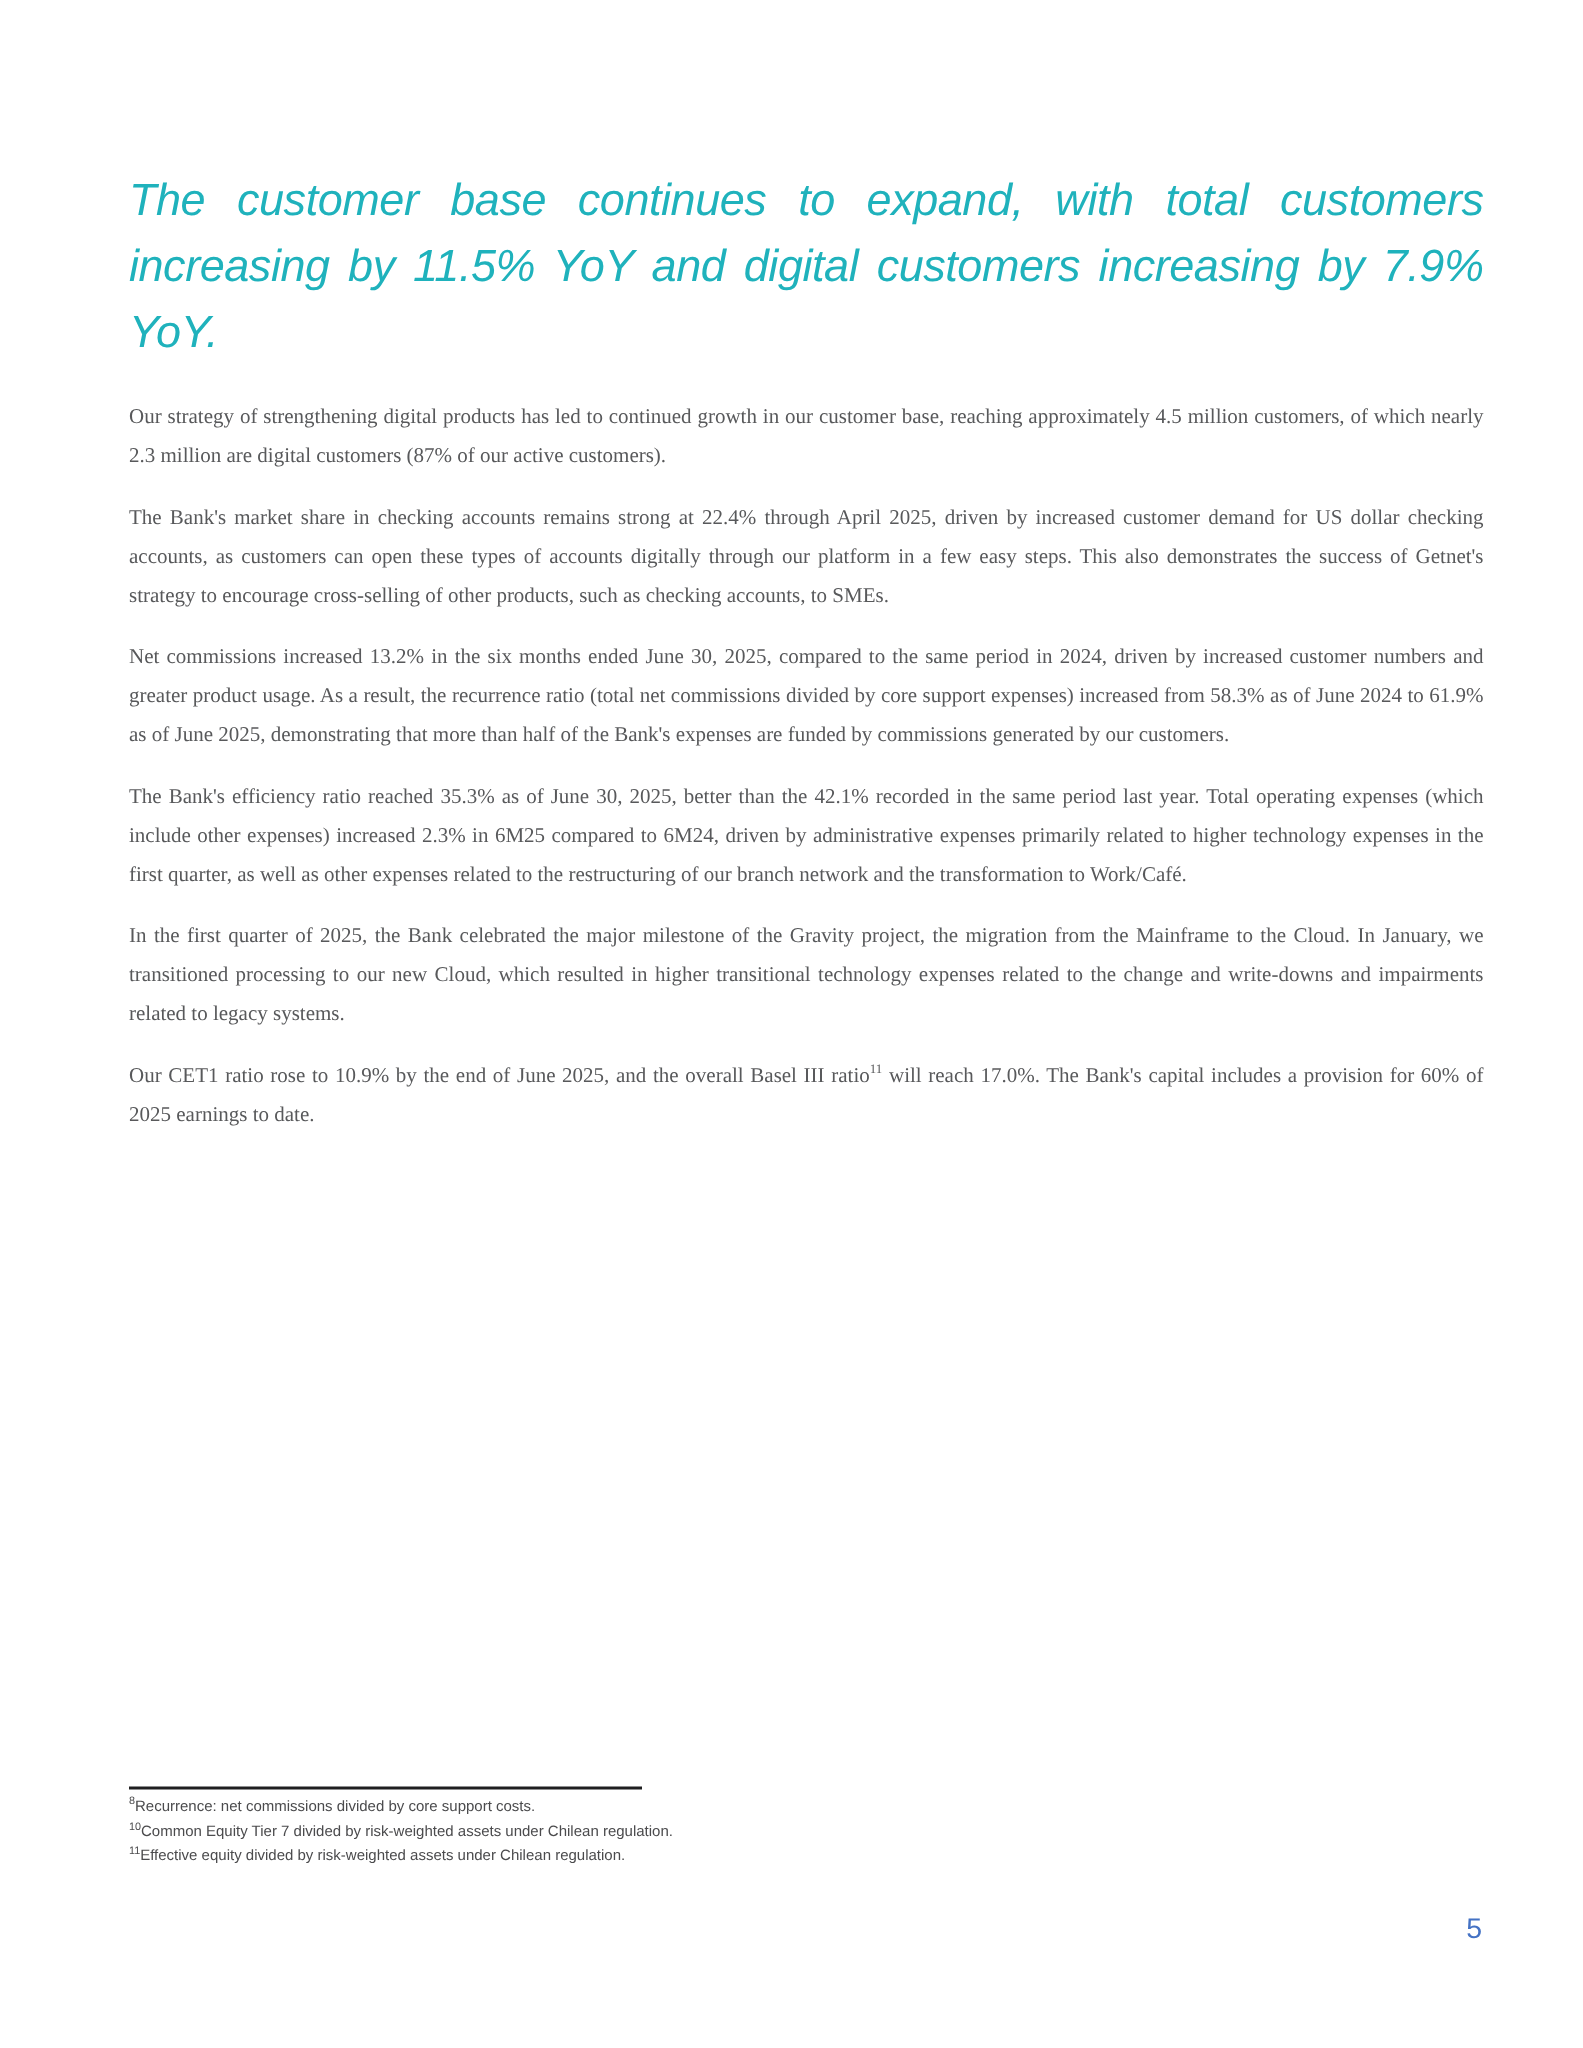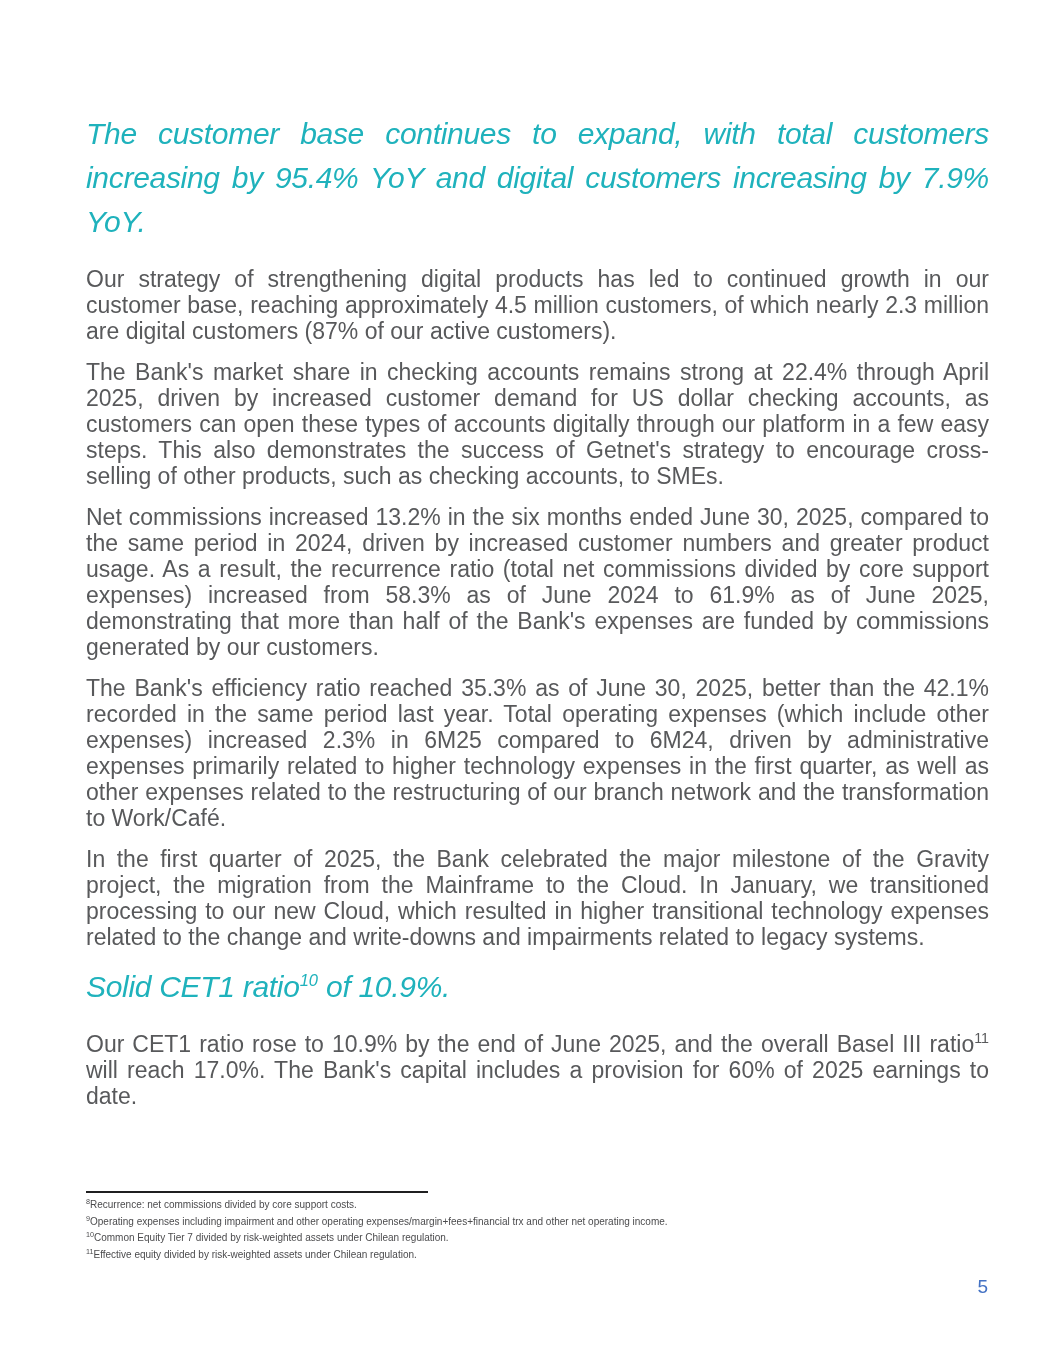--- a/index.html
+++ b/index.html
@@ -38,25 +38,26 @@
   .heading:not(:first-child) {
     margin-top: 8px;
   }
   .heading sup {
     font-size: 0.55em;
     line-height: 0;
     vertical-align: super;
     letter-spacing: 0;
   }
   .paragraph {
-    font-size: 23px;
+    font-size: 14px;
     line-height: 26px;
     color: var(--body-text, #58595b);
     text-align: justify;
     margin: 0 0 15px 0;
+    font-family: Liberation Serif, serif;
   }
   .paragraph sup {
     font-size: 0.62em;
     line-height: 0;
     vertical-align: super;
   }
   .footnotes {
     position: absolute;
     left: 86px;
     right: 66px;
@@ -87,34 +88,32 @@
     font-size: 19px;
     line-height: 22px;
     color: var(--page-number, #4472c4);
   }
 </style>
 </head>
 <body>
 
 <div class="page">
   <div class="content" id="content">
-      <div class="heading">The customer base continues to expand, with total customers increasing by 95.4% YoY and digital customers increasing by 7.9% YoY.</div>
+      <div class="heading">The customer base continues to expand, with total customers increasing by 11.5% YoY and digital customers increasing by 7.9% YoY.</div>
       <div class="paragraph">Our strategy of strengthening digital products has led to continued growth in our customer base, reaching approximately 4.5 million customers, of which nearly 2.3 million are digital customers (87% of our active customers).</div>
       <div class="paragraph">The Bank's market share in checking accounts remains strong at 22.4% through April 2025, driven by increased customer demand for US dollar checking accounts, as customers can open these types of accounts digitally through our platform in a few easy steps. This also demonstrates the success of Getnet's strategy to encourage cross-selling of other products, such as checking accounts, to SMEs.</div>
       <div class="paragraph">Net commissions increased 13.2% in the six months ended June 30, 2025, compared to the same period in 2024, driven by increased customer numbers and greater product usage. As a result, the recurrence ratio (total net commissions divided by core support expenses) increased from 58.3% as of June 2024 to 61.9% as of June 2025, demonstrating that more than half of the Bank's expenses are funded by commissions generated by our customers.</div>
       <div class="paragraph">The Bank's efficiency ratio reached 35.3% as of June 30, 2025, better than the 42.1% recorded in the same period last year. Total operating expenses (which include other expenses) increased 2.3% in 6M25 compared to 6M24, driven by administrative expenses primarily related to higher technology expenses in the first quarter, as well as other expenses related to the restructuring of our branch network and the transformation to Work/Café.</div>
       <div class="paragraph">In the first quarter of 2025, the Bank celebrated the major milestone of the Gravity project, the migration from the Mainframe to the Cloud. In January, we transitioned processing to our new Cloud, which resulted in higher transitional technology expenses related to the change and write-downs and impairments related to legacy systems.</div>
-      <div class="heading">Solid CET1 ratio<sup>10</sup>  of 10.9%.</div>
       <div class="paragraph">Our CET1 ratio rose to 10.9% by the end of June 2025, and the overall Basel III ratio<sup>11</sup> will reach 17.0%. The Bank's capital includes a provision for 60% of 2025 earnings to date.</div>
     </div>
 
   <div class="footnotes">
     <hr class="fn-rule">
     <div id="footnotes">
         <p class="footnote"><sup>8</sup><span>Recurrence: net commissions divided by core support costs.</span></p>
-        <p class="footnote"><sup>9</sup><span>Operating expenses including impairment and other operating expenses/margin+fees+financial trx and other net operating income.</span></p>
         <p class="footnote"><sup>10</sup><span>Common Equity Tier 7 divided by risk-weighted assets under Chilean regulation.</span></p>
         <p class="footnote"><sup>11</sup><span>Effective equity divided by risk-weighted assets under Chilean regulation.</span></p>
       </div>
   </div>
 
   <div class="page-number">5</div>
 </div>
 
 </body></html>

